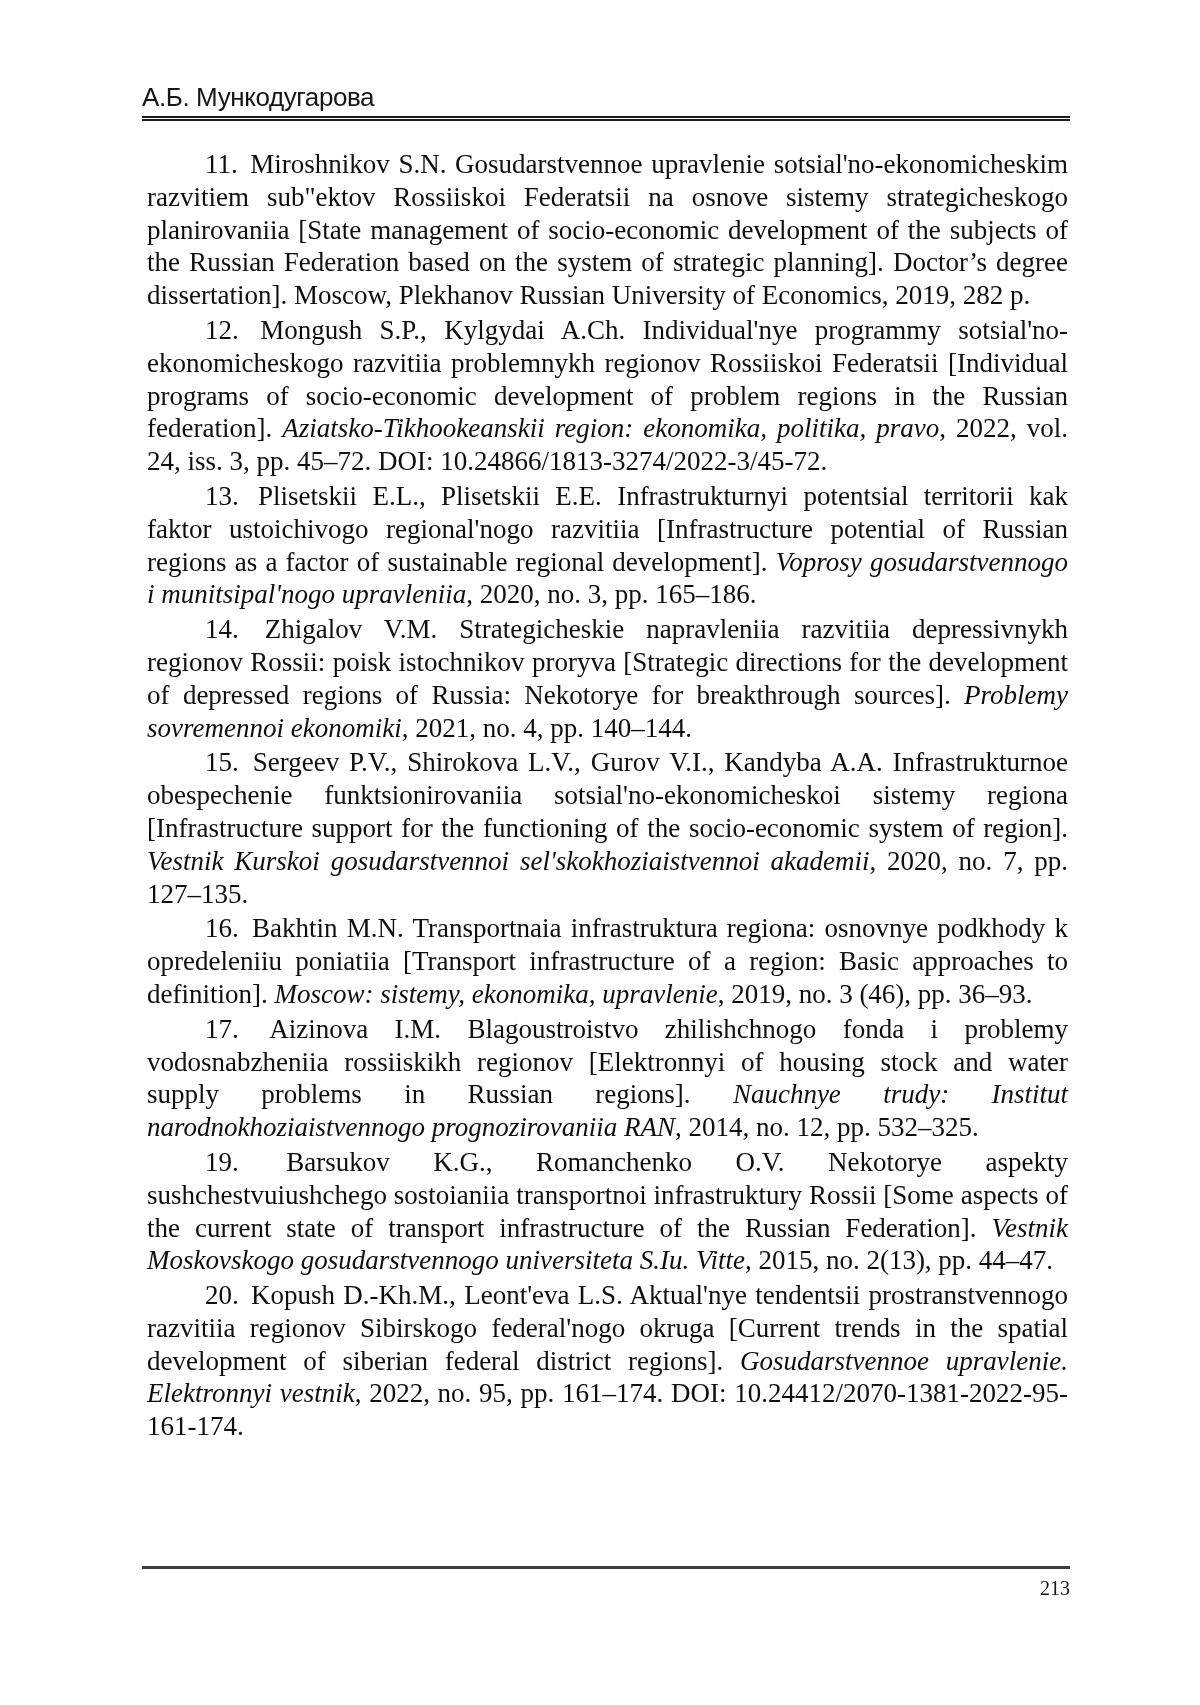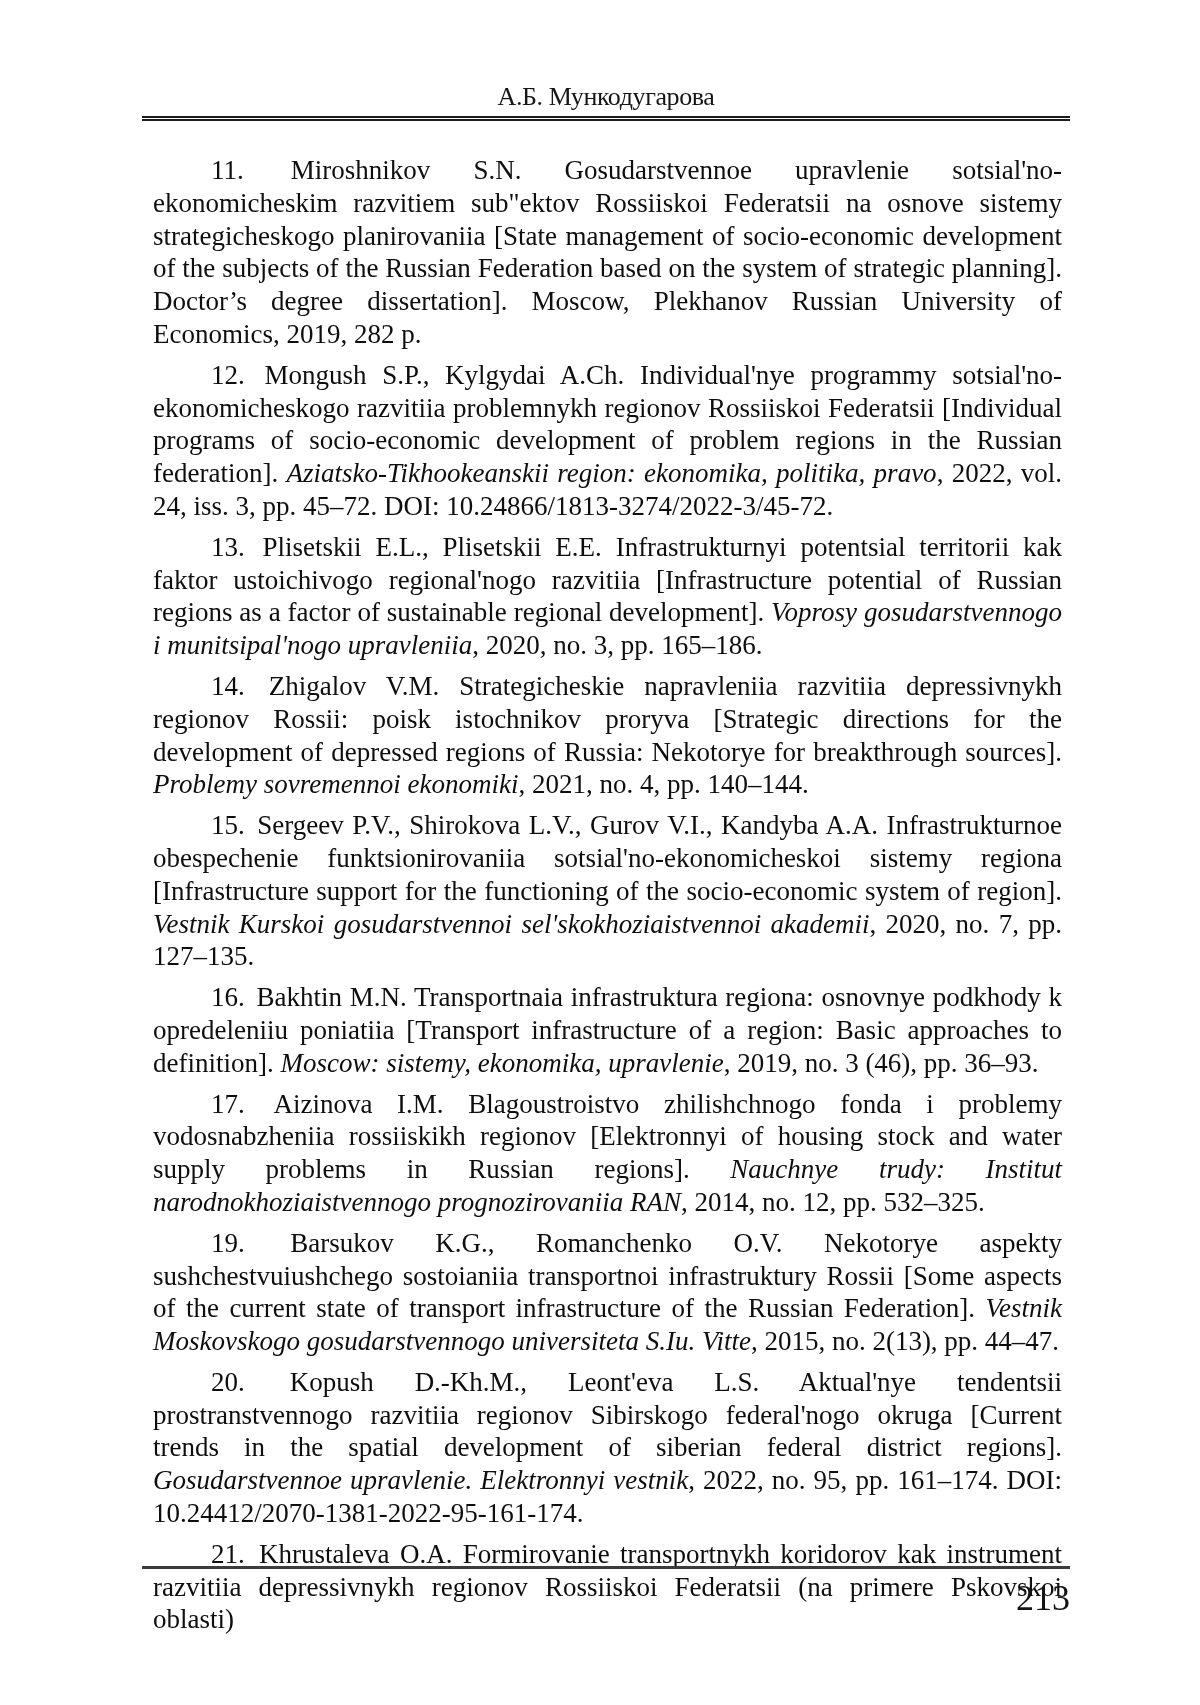--- a/index.html
+++ b/index.html
@@ -14,22 +14,22 @@
     background: #ffffff;
     color: #101010;
     font-family: "Liberation Serif", "DejaVu Serif", serif;
     overflow: hidden;
   }
   .running-header {
     position: absolute;
     top: 82px;
     left: 142px;
     right: 130px;
-    text-align: center;
-    font-family: Liberation Serif, serif;
+    text-align: left;
+    font-family: Liberation Sans, sans-serif;
     font-size: 26px;
     letter-spacing: -0.4px;
     color: #161616;
     white-space: nowrap;
   }
   .header-rule {
     position: absolute;
     top: 116px;
     left: 142px;
     right: 130px;
@@ -43,21 +43,21 @@
     left: 145px;
     width: 925px;
     font-size: 27px;
     line-height: 32.8px;
     text-align: justify;
     hyphens: auto;
     -webkit-hyphens: auto;
     color: #0e0e0e;
   }
   .ref {
-    margin: 8px;
+    margin: 2px;
     padding: 0;
     text-indent: 58px;
   }
   .ref .it {
     font-style: italic;
   }
   .ref-num {
     padding-right: 4px;
   }
   .footer-rule {
@@ -65,21 +65,21 @@
     top: 1566px;
     left: 142px;
     right: 130px;
     border-top: 3px solid #3c3c3c;
     height: 0;
   }
   .page-number {
     position: absolute;
     top: 1577px;
     right: 130px;
-    font-size: 36px;
+    font-size: 20px;
     color: #141414;
     font-family: "Liberation Serif", "DejaVu Serif", serif;
   }
 </style>
 </head>
 <body>
 
 <div class="page">
   <div class="running-header">А.Б. Мункодугарова</div>
 
@@ -88,19 +88,18 @@
   <div class="references">
       <p class="ref"><span class="ref-num">11.&nbsp;</span><span>Miroshnikov S.N. Gosudarstvennoe upravlenie sotsial'no-ekonomicheskim razvitiem sub"ektov Rossiiskoi Federatsii na osnove sistemy strategicheskogo planirovaniia [State management of socio-economic development of the subjects of the Russian Federation based on the system of strategic planning]. Doctor’s degree dissertation]. Moscow, Plekhanov Russian University of Economics, 2019, 282 p.</span></p>
       <p class="ref"><span class="ref-num">12.&nbsp;</span><span>Mongush S.P., Kylgydai A.Ch. Individual'nye programmy sotsial'no-ekonomicheskogo razvitiia problemnykh regionov Rossiiskoi Federatsii [Individual programs of socio-economic development of problem regions in the Russian federation]. </span><span class="it">Aziatsko-Tikhookeanskii region: ekonomika, politika, pravo</span><span>, 2022, vol. 24, iss. 3, pp. 45–72. DOI: 10.24866/1813-3274/2022-3/45-72.</span></p>
       <p class="ref"><span class="ref-num">13.&nbsp;</span><span>Plisetskii E.L., Plisetskii E.E. Infrastrukturnyi potentsial territorii kak faktor ustoichivogo regional'nogo razvitiia [Infrastructure potential of Russian regions as a factor of sustainable regional development]. </span><span class="it">Voprosy gosudarstvennogo i munitsipal'nogo upravleniia</span><span>, 2020, no. 3, pp. 165–186.</span></p>
       <p class="ref"><span class="ref-num">14.&nbsp;</span><span>Zhigalov V.M. Strategicheskie napravleniia razvitiia depressivnykh regionov Rossii: poisk istochnikov proryva [Strategic directions for the development of depressed regions of Russia: Nekotorye for breakthrough sources]. </span><span class="it">Problemy sovremennoi ekonomiki</span><span>, 2021, no. 4, pp. 140–144.</span></p>
       <p class="ref"><span class="ref-num">15.&nbsp;</span><span>Sergeev P.V., Shirokova L.V., Gurov V.I., Kandyba A.A. Infrastrukturnoe obespechenie funktsionirovaniia sotsial'no-ekonomicheskoi sistemy regiona [Infrastructure support for the functioning of the socio-economic system of region]. </span><span class="it">Vestnik Kurskoi gosudarstvennoi sel'skokhoziaistvennoi akademii</span><span>, 2020, no. 7, pp. 127–135.</span></p>
       <p class="ref"><span class="ref-num">16.&nbsp;</span><span>Bakhtin M.N. Transportnaia infrastruktura regiona: osnovnye podkhody k opredeleniiu poniatiia [Transport infrastructure of a region: Basic approaches to definition]. </span><span class="it">Moscow: sistemy, ekonomika, upravlenie</span><span>, 2019, no. 3 (46), pp. 36–93.</span></p>
       <p class="ref"><span class="ref-num">17.&nbsp;</span><span>Aizinova I.M. Blagoustroistvo zhilishchnogo fonda i problemy vodosnabzheniia rossiiskikh regionov [Elektronnyi of housing stock and water supply problems in Russian regions]. </span><span class="it">Nauchnye trudy: Institut narodnokhoziaistvennogo prognozirovaniia RAN</span><span>, 2014, no. 12, pp. 532–325.</span></p>
       <p class="ref"><span class="ref-num">19.&nbsp;</span><span>Barsukov K.G., Romanchenko O.V. Nekotorye aspekty sushchestvuiushchego sostoianiia transportnoi infrastruktury Rossii [Some aspects of the current state of transport infrastructure of the Russian Federation]. </span><span class="it">Vestnik Moskovskogo gosudarstvennogo universiteta S.Iu. Vitte</span><span>, 2015, no. 2(13), pp. 44–47.</span></p>
       <p class="ref"><span class="ref-num">20.&nbsp;</span><span>Kopush D.-Kh.M., Leont'eva L.S. Aktual'nye tendentsii prostranstvennogo razvitiia regionov Sibirskogo federal'nogo okruga [Current trends in the spatial development of siberian federal district regions]. </span><span class="it">Gosudarstvennoe upravlenie. Elektronnyi vestnik</span><span>, 2022, no. 95, pp. 161–174. DOI: 10.24412/2070-1381-2022-95-161-174.</span></p>
-      <p class="ref"><span class="ref-num">21.&nbsp;</span><span>Khrustaleva O.A. Formirovanie transportnykh koridorov kak instrument razvitiia depressivnykh regionov Rossiiskoi Federatsii (na primere Pskovskoi oblasti)</span></p>
     </div>
 
   <div class="footer-rule"></div>
 
   <div class="page-number">213</div>
 </div>
 
 </body></html>

